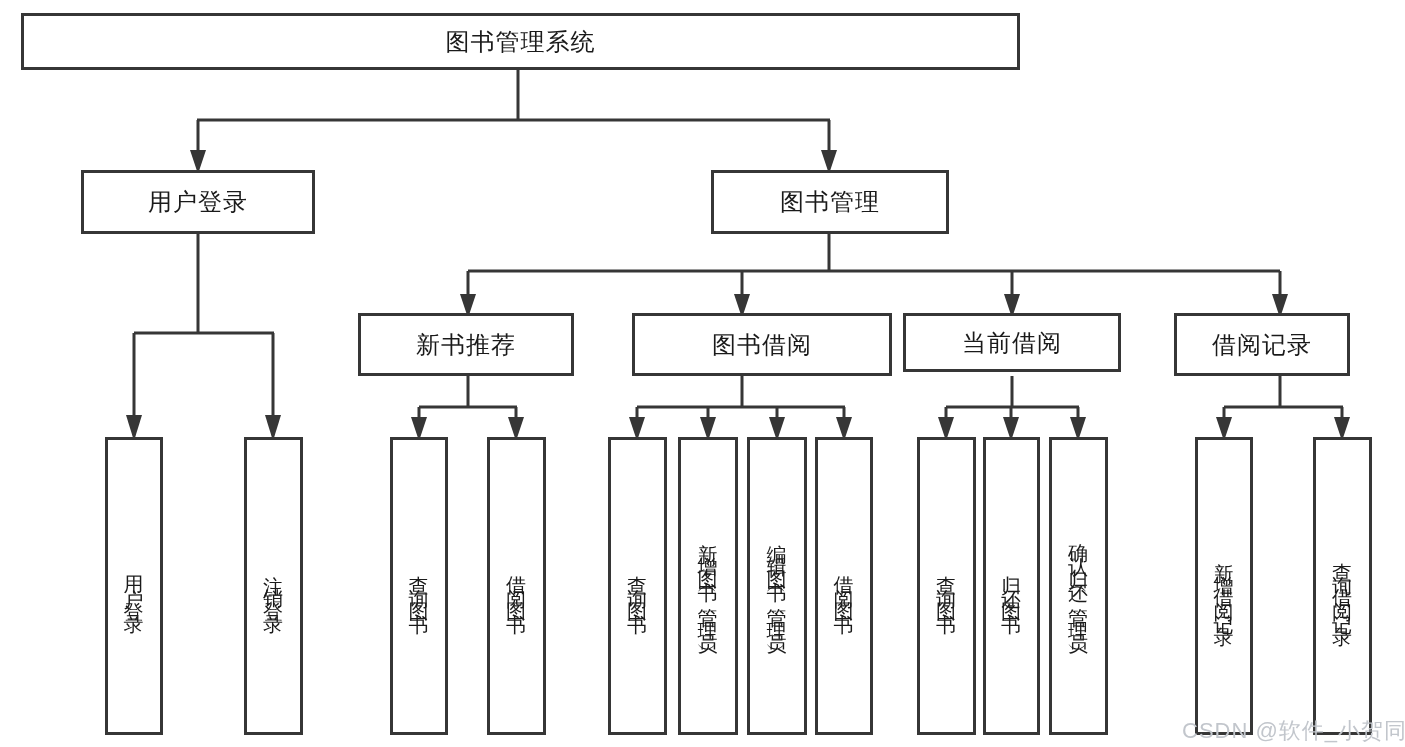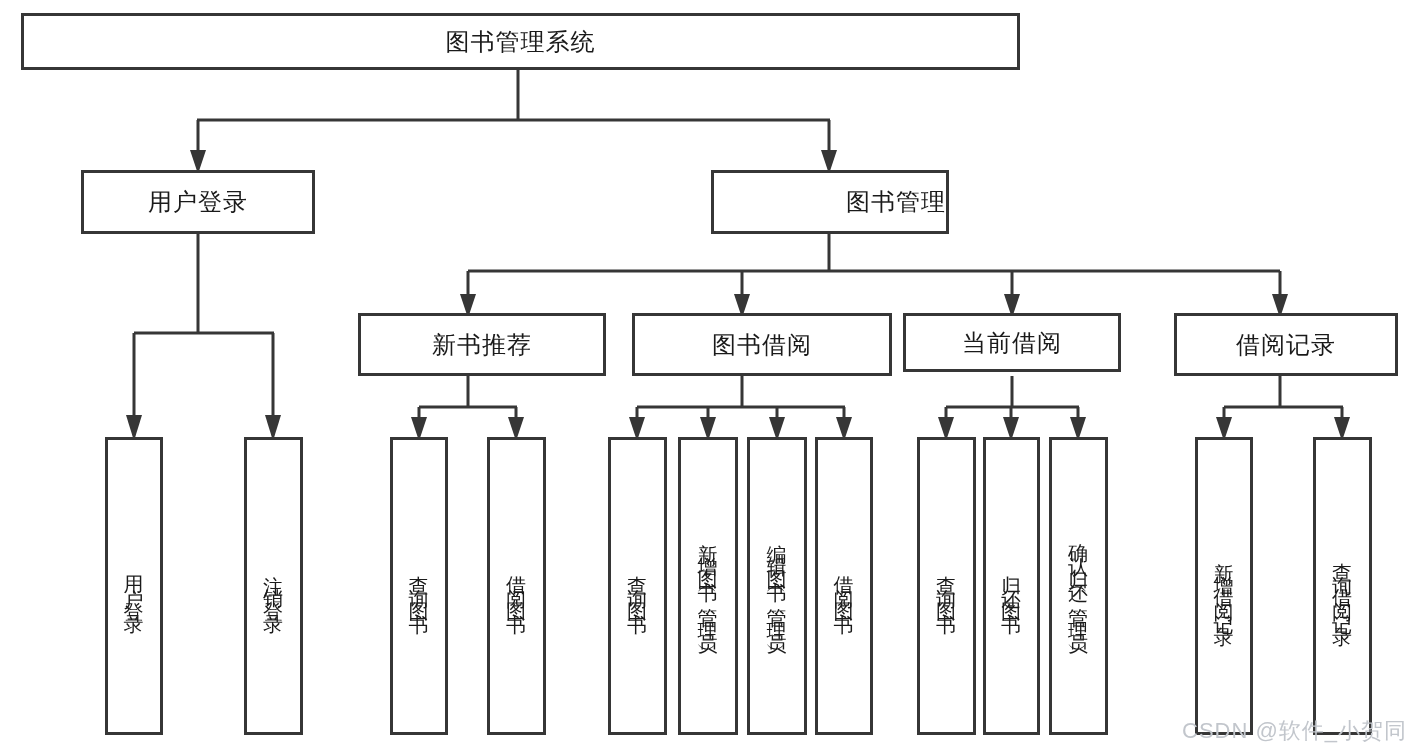--- a/index.html
+++ b/index.html
@@ -66,34 +66,34 @@
     <polygon points="1334,417 1350,417 1342,441"></polygon>
   </svg>
 
   <div class="box" style="left:21px; top:13px; width:999px; height:57px;">
     <span class="hlabel">图书管理系统</span>
   </div>
 
   <div class="box" style="left:81px; top:170px; width:234px; height:64px;">
     <span class="hlabel">用户登录</span>
   </div>
-  <div class="box" style="left:711px; top:170px; width:238px; height:64px;justify-content:flex-end;">
+  <div class="box" style="left:711px; top:170px; width:238px; height:64px;">
     <span class="hlabel">图书管理</span>
   </div>
 
-  <div class="box" style="left:358px; top:313px; width:248px; height:63px;">
+  <div class="box" style="left:358px; top:313px; width:216px; height:63px;">
     <span class="hlabel">新书推荐</span>
   </div>
   <div class="box" style="left:632px; top:313px; width:260px; height:63px;">
     <span class="hlabel">图书借阅</span>
   </div>
   <div class="box" style="left:903px; top:313px; width:218px; height:59px;">
     <span class="hlabel">当前借阅</span>
   </div>
-  <div class="box" style="left:1174px; top:313px; width:224px; height:63px;">
+  <div class="box" style="left:1174px; top:313px; width:176px; height:63px;">
     <span class="hlabel">借阅记录</span>
   </div>
 
   <div class="box" style="left:105px; top:437px; width:58px; height:298px;">
     <span class="vtext">用户登录</span>
   </div>
   <div class="box" style="left:244px; top:437px; width:59px; height:298px;">
     <span class="vtext">注销登录</span>
   </div>
 

